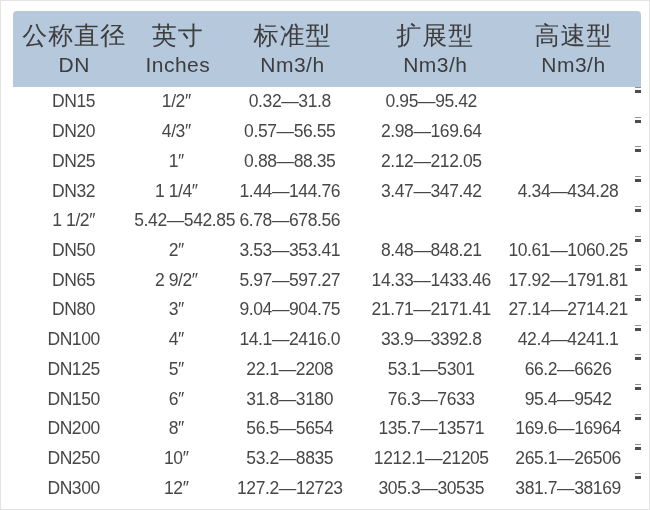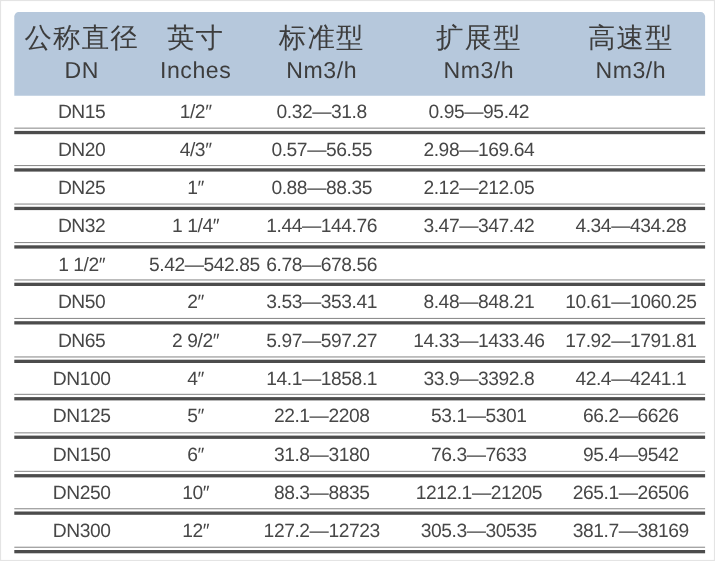--- a/index.html
+++ b/index.html
@@ -35,21 +35,21 @@
     display: grid;
     grid-template-columns: 19.5% 13.5% 23% 22.5% 21.5%;
     align-items: center;
   }
   .hcell { text-align: center; color: #3d3d3d; line-height: 1.25; }
   .hcell .t { font-size: 25px; letter-spacing: 1px; }
   .hcell .s { font-size: 21px; letter-spacing: 0.5px; }
   .row {
     flex: 1 1 auto;
     display: flex;
-    flex-direction: column;
+    flex-direction: row;
   }
   .cells {
     flex: 1 1 auto;
     display: grid;
     grid-template-columns: 19.5% 13.5% 23% 22.5% 21.5%;
     align-items: center;
   }
   .cell {
     text-align: center;
     font-size: 17.5px;
@@ -159,26 +159,36 @@
       <div class="cells">
         <div class="cell">DN65</div>
         <div class="cell">2 9/2″</div>
         <div class="cell">5.97—597.27</div>
         <div class="cell">14.33—1433.46</div>
         <div class="cell">17.92—1791.81</div>
       </div>
       <div class="sep"></div>
     </div>
 
+    <div class="row">
+      <div class="cells">
+        <div class="cell">DN80</div>
+        <div class="cell">3″</div>
+        <div class="cell">9.04—904.75</div>
+        <div class="cell">21.71—2171.41</div>
+        <div class="cell">27.14—2714.21</div>
+      </div>
+      <div class="sep"></div>
+    </div>
 
     <div class="row">
       <div class="cells">
         <div class="cell">DN100</div>
         <div class="cell">4″</div>
-        <div class="cell">14.1—1858.1</div>
+        <div class="cell">14.1—2416.0</div>
         <div class="cell">33.9—3392.8</div>
         <div class="cell">42.4—4241.1</div>
       </div>
       <div class="sep"></div>
     </div>
 
     <div class="row">
       <div class="cells">
         <div class="cell">DN125</div>
         <div class="cell">5″</div>
@@ -193,26 +203,36 @@
       <div class="cells">
         <div class="cell">DN150</div>
         <div class="cell">6″</div>
         <div class="cell">31.8—3180</div>
         <div class="cell">76.3—7633</div>
         <div class="cell">95.4—9542</div>
       </div>
       <div class="sep"></div>
     </div>
 
+    <div class="row">
+      <div class="cells">
+        <div class="cell">DN200</div>
+        <div class="cell">8″</div>
+        <div class="cell">56.5—5654</div>
+        <div class="cell">135.7—13571</div>
+        <div class="cell">169.6—16964</div>
+      </div>
+      <div class="sep"></div>
+    </div>
 
     <div class="row">
       <div class="cells">
         <div class="cell">DN250</div>
         <div class="cell">10″</div>
-        <div class="cell">88.3—8835</div>
+        <div class="cell">53.2—8835</div>
         <div class="cell">1212.1—21205</div>
         <div class="cell">265.1—26506</div>
       </div>
       <div class="sep"></div>
     </div>
 
     <div class="row">
       <div class="cells">
         <div class="cell">DN300</div>
         <div class="cell">12″</div>

